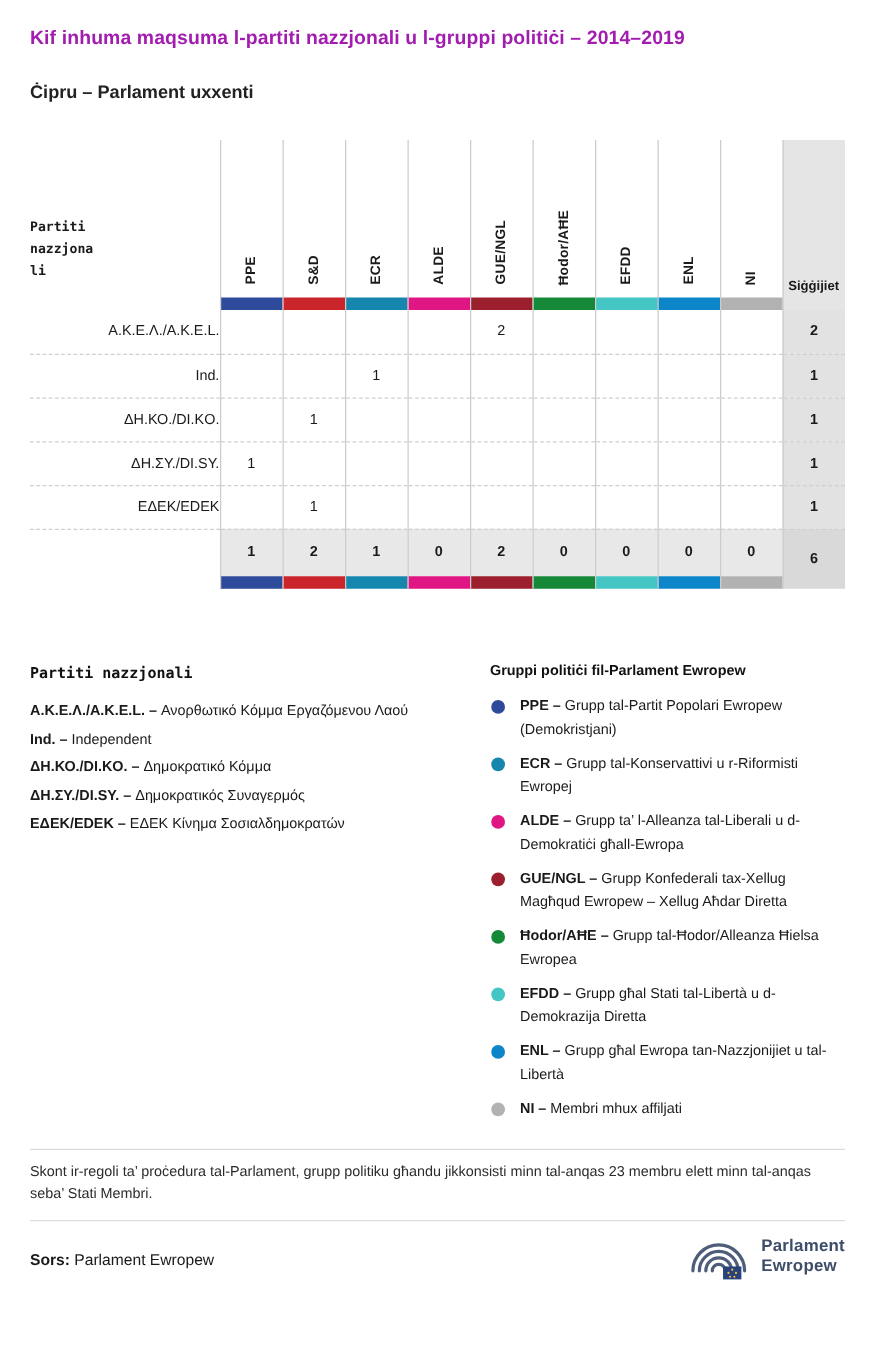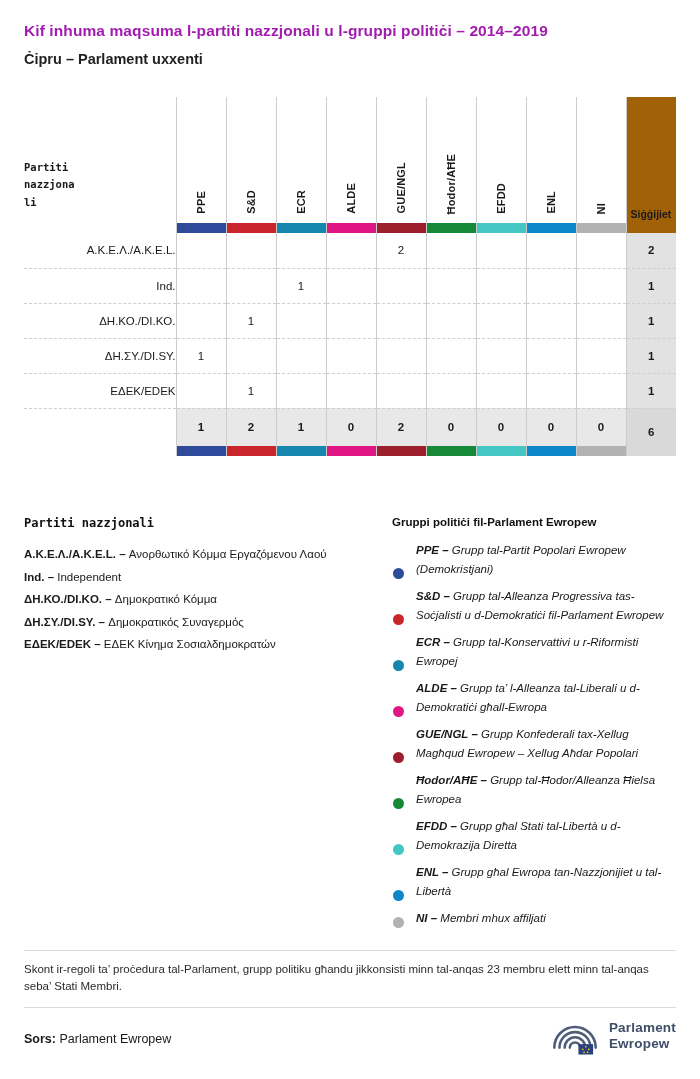--- a/index.html
+++ b/index.html
@@ -5,21 +5,21 @@
   * { margin: 0; padding: 0; box-sizing: border-box; }
   html, body { background: #ffffff; }
   body {
     width: 700px; height: 1079px; overflow: hidden;
     font-family: "Liberation Sans", sans-serif;
     color: #1a1a1a;
   }
   .page { padding: 22px 24px 0 24px; }
 
   .title { font-size: 15.5px; font-weight: bold; color: #a21caf; letter-spacing: 0.1px; }
-  .subtitle { font-size: 14.5px; color: #222; margin-top: 11px; }
+  .subtitle { font-size: 14.5px; color: #222; margin-top: 26px; }
 
   
   table.ep-table { border-collapse: collapse; table-layout: fixed; width: 652px; margin-top: 30px; }
   col.c-party { width: 152px; }
   col.c-g { width: 50px; }
   col.c-seats { width: 50px; }
   .ep-table th, .ep-table td { padding: 0; font-size: 11.5px; color: #1a1a1a; }
 
   th.corner { vertical-align: bottom; text-align: left; padding-bottom: 12px; height: 126px; }
   .corner-label {
@@ -27,21 +27,21 @@
     font-weight: bold; font-size: 10.5px; line-height: 1.65;
     width: 56px; overflow-wrap: anywhere; color: #1a1a1a;
   }
   th.ghead { vertical-align: bottom; text-align: center; border-left: 1px solid #cccccc; height: 126px; }
   .vtext {
     display: inline-block; writing-mode: vertical-rl; transform: rotate(180deg);
     font-weight: bold; font-size: 11px; white-space: nowrap; letter-spacing: 0.2px;
     margin-bottom: 7px;
   }
   th.seats-head {
-    background: #a16207; border-left: 1px solid #cccccc;
+    background: #e5e5e5; border-left: 1px solid #cccccc;
     vertical-align: bottom; text-align: left;
     font-weight: bold; font-size: 10.5px; padding: 0 2px 13px 4px;
   }
   tr.bar-row td { height: 10px; }
   td.bar { border-left: 1px solid #cccccc; }
 
   tr.data-row td { height: 35px; border-bottom: 1px dashed #cfcfcf; }
   td.party { text-align: right; padding-left: 1px; }
   td.val { text-align: center; border-left: 1px solid #cccccc; }
   td.seats { background: #e2e2e2; border-left: 1px solid #cccccc; text-align: center; font-weight: bold; }
@@ -55,21 +55,21 @@
   .legend-left { width: 368px; flex: 0 0 368px; }
   .legend-right { flex: 1; }
   .legend-left h3 {
     font-family: "DejaVu Sans Mono", monospace;
     font-size: 12px; font-weight: bold; color: #111; margin-bottom: 13px;
   }
   .party-item { font-size: 11.5px; line-height: 22.5px; color: #1a1a1a; }
   .party-item b { font-weight: bold; }
 
   .legend-right h3 { font-size: 11.5px; font-weight: bold; color: #111; margin-bottom: 13px; }
-  .group-item { display: flex; align-items: flex-end; margin-bottom: 8px; font-style: italic; }
+  .group-item { display: flex; align-items: flex-start; margin-bottom: 8px; }
   .dot { width: 11px; height: 11px; border-radius: 50%; flex: 0 0 11px; margin: 4px 12px 0 1px; background: #999; }
   .group-item p { font-size: 11.5px; line-height: 19px; color: #1a1a1a; }
   .group-item b { font-weight: bold; }
 
   
   .footnote {
     margin-top: 14px; padding: 10px 0 11px 0;
     border-top: 1px solid #dbdbdb; border-bottom: 1px solid #dbdbdb;
     font-size: 11.5px; line-height: 1.5; color: #2b2b2b;
   }
@@ -235,34 +235,30 @@
       <div class="party-item"><b>ΕΔΕΚ/EDEK –</b> <span>ΕΔΕΚ Κίνημα Σοσιαλδημοκρατών</span></div>
     </div>
 
     <div class="legend-right">
       <h3>Gruppi politiċi fil-Parlament Ewropew</h3>
       <div class="group-item">
         <span class="dot" style="background-color: rgb(45, 75, 154);"></span>
         <p><b>PPE –</b> <span>Grupp tal-Partit Popolari Ewropew (Demokristjani)</span></p>
       </div>
       <div class="group-item">
-        <span class="dot" style="background-color: rgb(201, 37, 43);"></span>
-        <p><b>S&amp;D –</b> <span>Grupp tal-Alleanza Progressiva tas-Soċjalisti u d-Demokratiċi fil-Parlament Ewropew</span></p>
-      </div>
-      <div class="group-item">
         <span class="dot" style="background-color: rgb(21, 134, 174);"></span>
         <p><b>ECR –</b> <span>Grupp tal-Konservattivi u r-Riformisti Ewropej</span></p>
       </div>
       <div class="group-item">
         <span class="dot" style="background-color: rgb(223, 22, 131);"></span>
         <p><b>ALDE –</b> <span>Grupp ta’ l-Alleanza tal-Liberali u d-Demokratiċi għall-Ewropa</span></p>
       </div>
       <div class="group-item">
         <span class="dot" style="background-color: rgb(156, 31, 45);"></span>
-        <p><b>GUE/NGL –</b> <span>Grupp Konfederali tax-Xellug Magħqud Ewropew – Xellug Aħdar Popolari</span></p>
+        <p><b>GUE/NGL –</b> <span>Grupp Konfederali tax-Xellug Magħqud Ewropew – Xellug Aħdar Diretta</span></p>
       </div>
       <div class="group-item">
         <span class="dot" style="background-color: rgb(22, 137, 57);"></span>
         <p><b>Ħodor/AĦE –</b> <span>Grupp tal-Ħodor/Alleanza Ħielsa Ewropea</span></p>
       </div>
       <div class="group-item">
         <span class="dot" style="background-color: rgb(68, 198, 196);"></span>
         <p><b>EFDD –</b> <span>Grupp għal Stati tal-Libertà u d-Demokrazija Diretta</span></p>
       </div>
       <div class="group-item">

